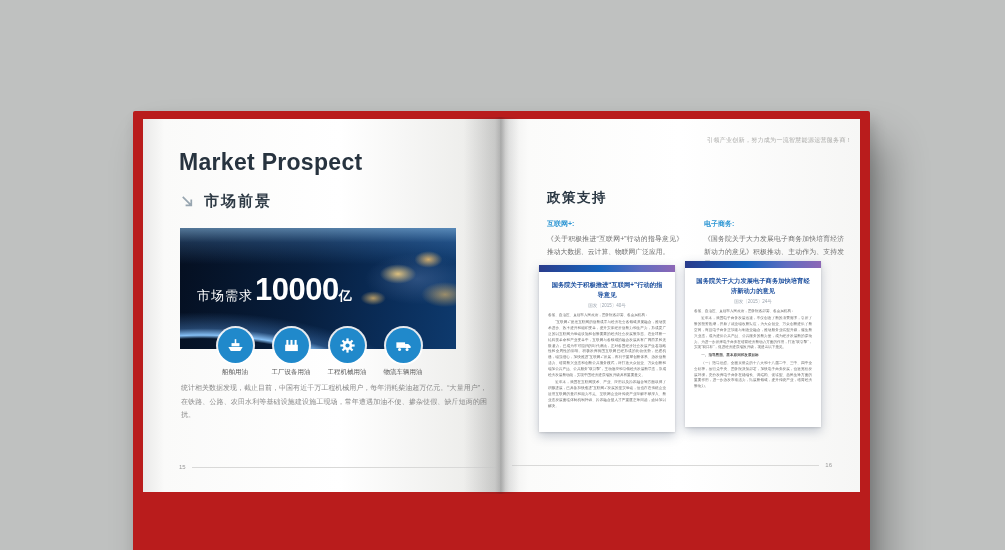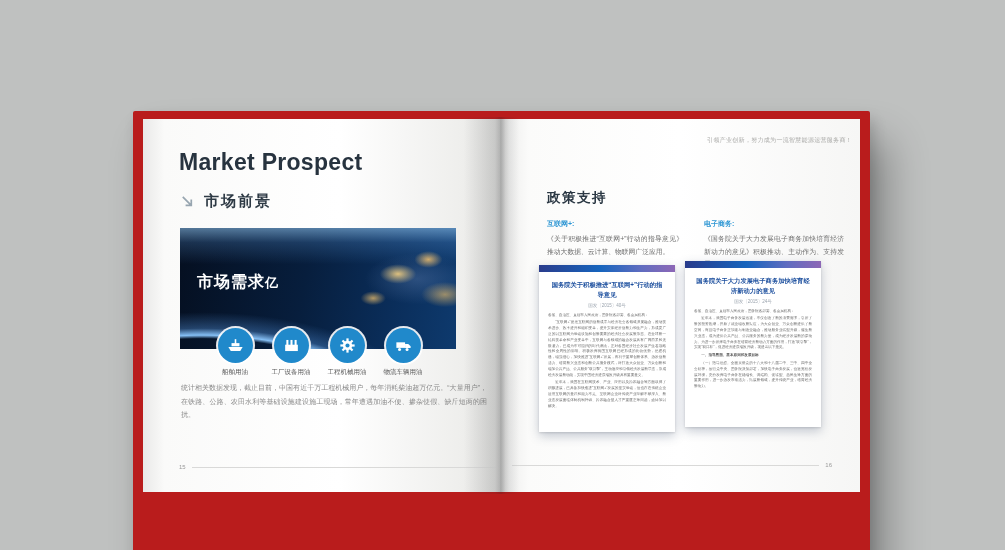--- a/index.html
+++ b/index.html
@@ -24,21 +24,21 @@
         background:
          radial-gradient(26px 14px at 79% 38%,rgba(255,215,130,.85),rgba(255,215,130,0) 70%),
          radial-gradient(20px 12px at 90% 26%,rgba(255,200,110,.8),rgba(255,200,110,0) 70%),
          radial-gradient(18px 10px at 70% 58%,rgba(250,200,110,.7),rgba(250,200,110,0) 70%),
          radial-gradient(34px 18px at 96% 55%,rgba(245,195,105,.6),rgba(245,195,105,0) 70%),
          radial-gradient(70px 34px at 86% 42%,rgba(120,150,200,.30),rgba(120,150,200,0) 75%),
          radial-gradient(150% 190% at 8% 195%,rgba(0,0,0,0) 54.5%,rgba(140,200,255,.95) 56%,rgba(80,140,210,.4) 59%,rgba(20,60,120,0) 66%),
          linear-gradient(180deg,rgba(150,205,250,.55) 0%,rgba(90,150,215,.25) 12%,rgba(0,0,0,0) 30%),
          linear-gradient(100deg,#050f20 0%,#071e3d 45%,#0a2d59 75%,#0e3a6e 100%);}
   .hero-text{position:absolute;left:17px;top:44px;display:flex;align-items:baseline;color:#fff;white-space:nowrap;}
-  .hero-prefix{font-size:16px;font-weight:bold;letter-spacing:1px;}
+  .hero-prefix{font-size:13px;font-weight:normal;letter-spacing:1px;}
   .hero-num{font-size:31px;font-weight:bold;letter-spacing:-.5px;margin-left:2px;}
   .hero-unit{font-size:13px;font-weight:bold;}
   .cat{position:absolute;width:70px;text-align:center;z-index:3;}
   .cat-circle{width:35px;height:35px;border-radius:50%;background:#2089cb;margin:0 auto;
         display:flex;align-items:center;justify-content:center;box-shadow:0 0 0 2px rgba(255,255,255,.9);}
   .cat-label{margin-top:5px;font-size:6.5px;color:#555;}
   .mp-body{position:absolute;left:38px;top:262px;width:306px;font-size:7px;color:#8a8a8a;
         line-height:1.95;text-align:justify;}
   .pg-footer{position:absolute;display:flex;align-items:center;gap:6px;}
   .pg-footer .line{flex:1;height:1px;background:#d9d9d8;}
@@ -76,20 +76,21 @@
       <div class="mp-sub">
         <svg width="17" height="17" viewBox="0 0 18 18">
           <path d="M4 4 L13 13 M13 7 V13 H7" fill="none" stroke="#97a5b0" stroke-width="1.8"></path>
         </svg>
         <span class="mp-sub-label">市场前景</span>
       </div>
 
       <div class="hero">
         <div class="hero-text">
           <span class="hero-prefix">市场需求</span>
+          <span class="hero-num">10000</span>
           <span class="hero-unit">亿</span>
         </div>
       </div>
 
       <div class="cat" style="left:57px;top:209px;">
         <div class="cat-circle">
           <svg width="19" height="19" viewBox="0 0 24 24" fill="#fff">
             <rect x="11" y="4" width="2" height="6"></rect>
               <rect x="7" y="9" width="10" height="4"></rect>
             <path d="M3 14 H21 L18 19 H6 Z"></path>

